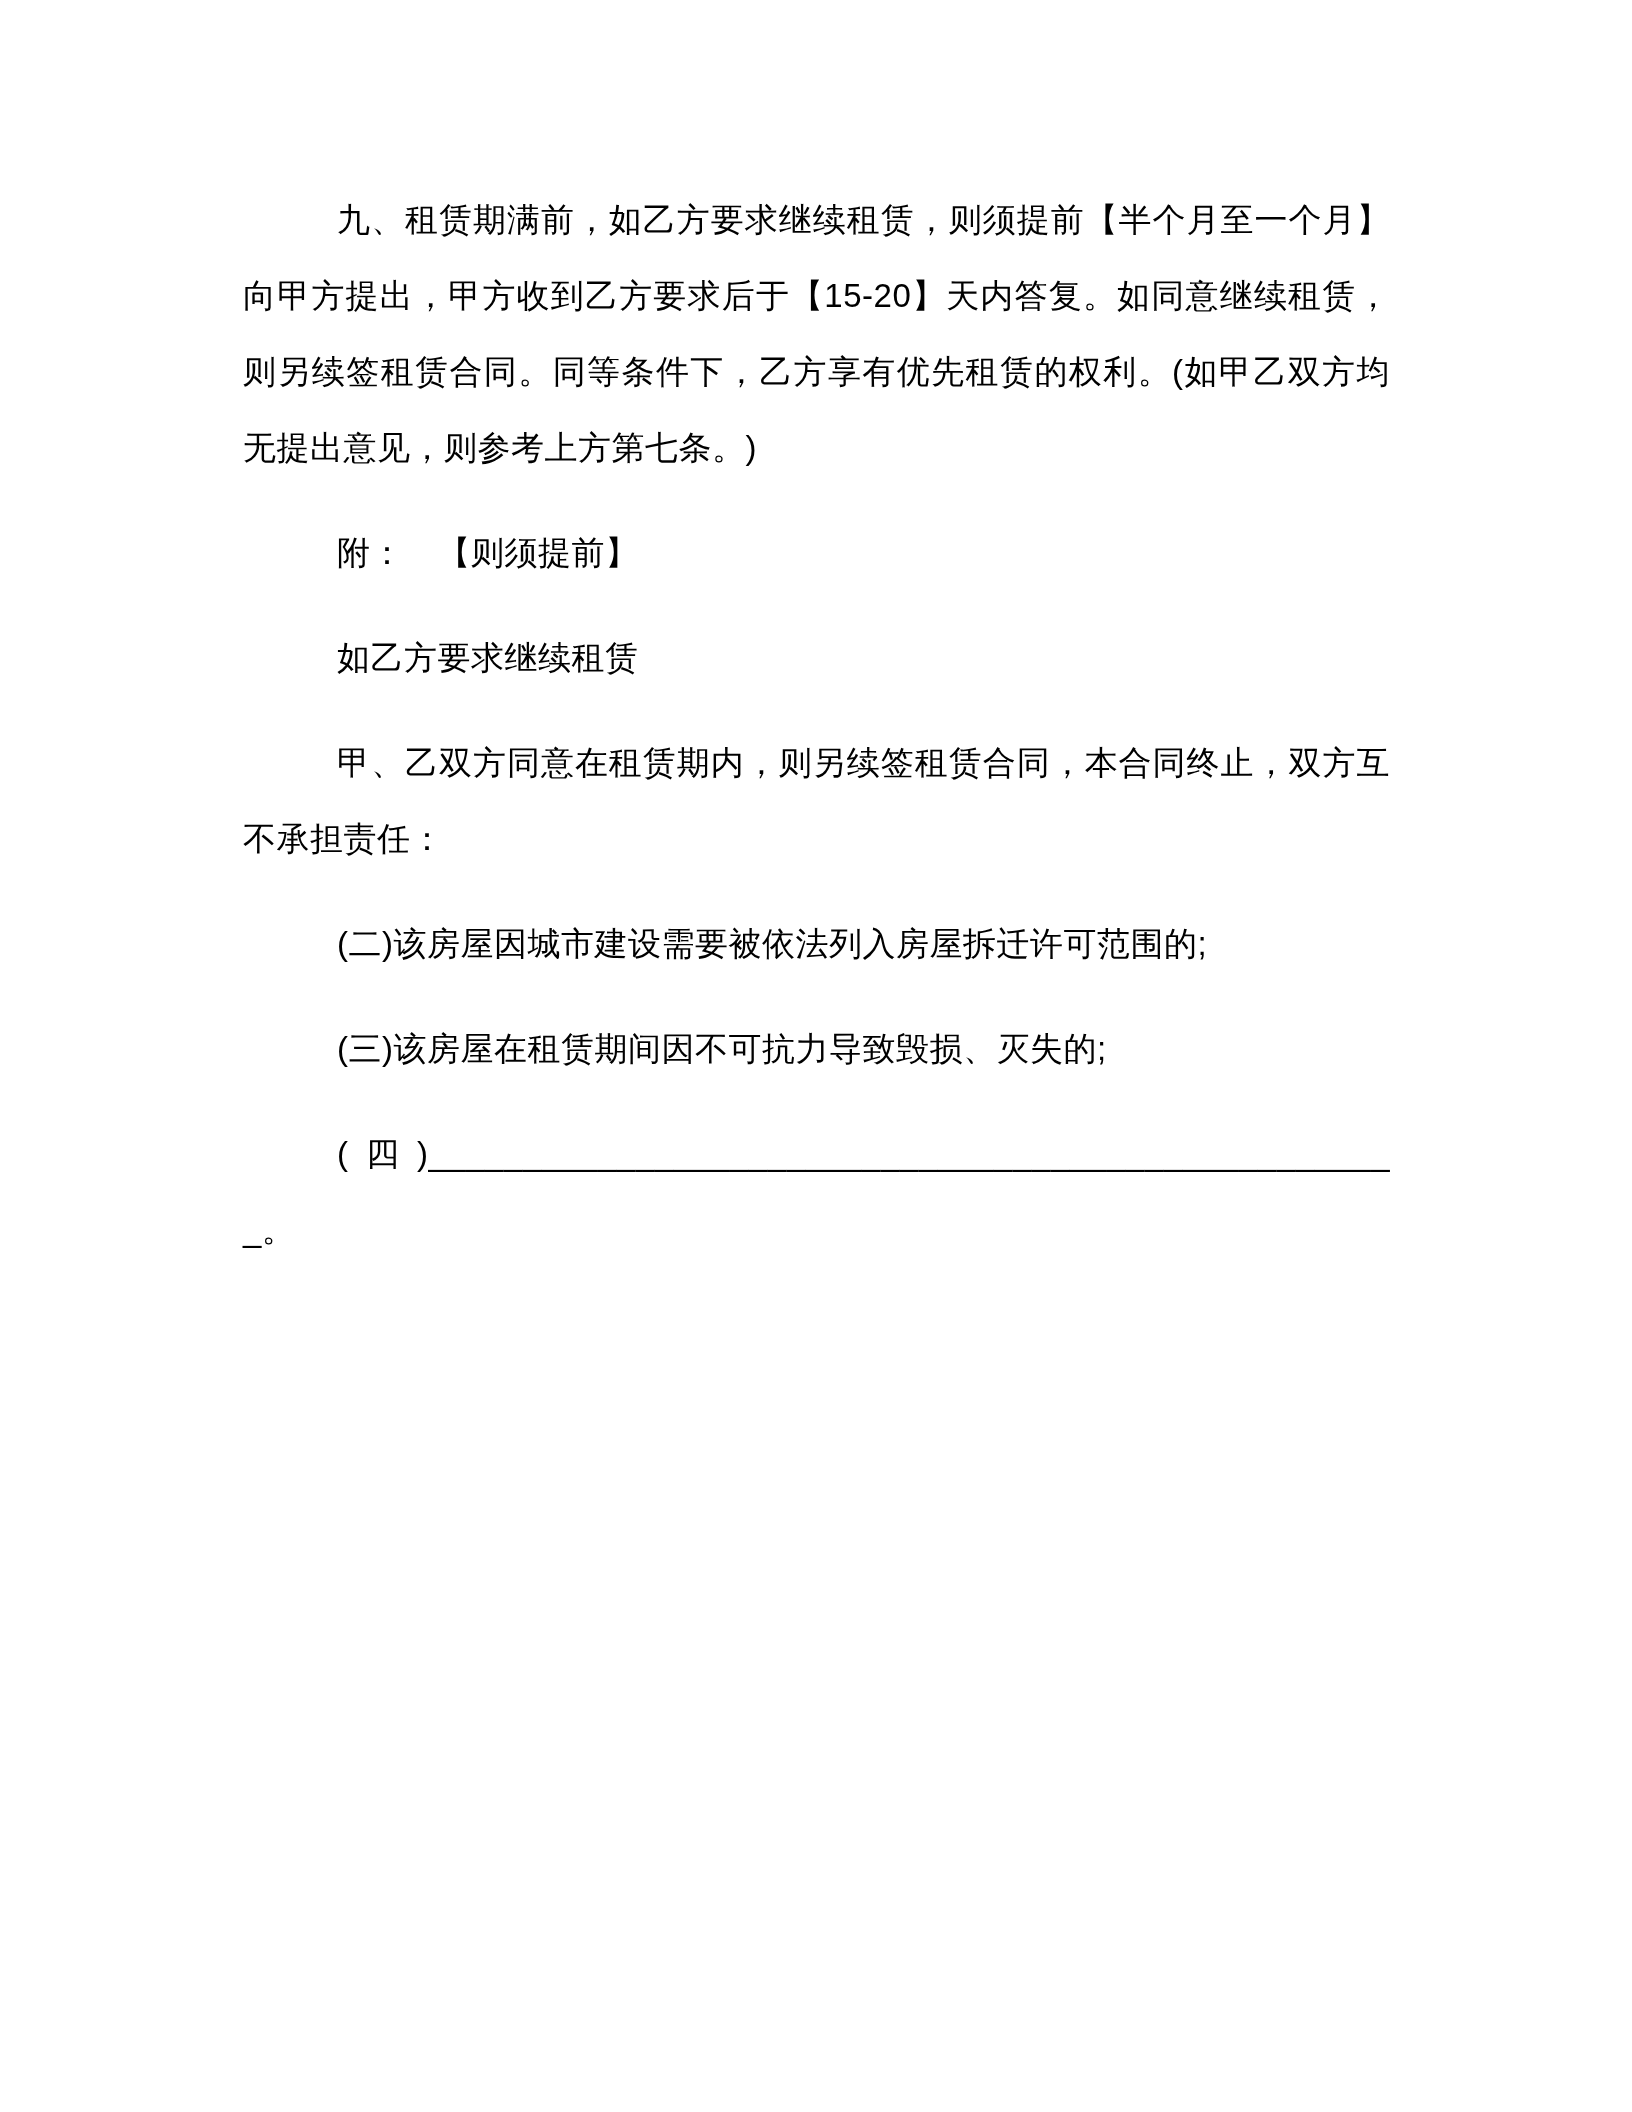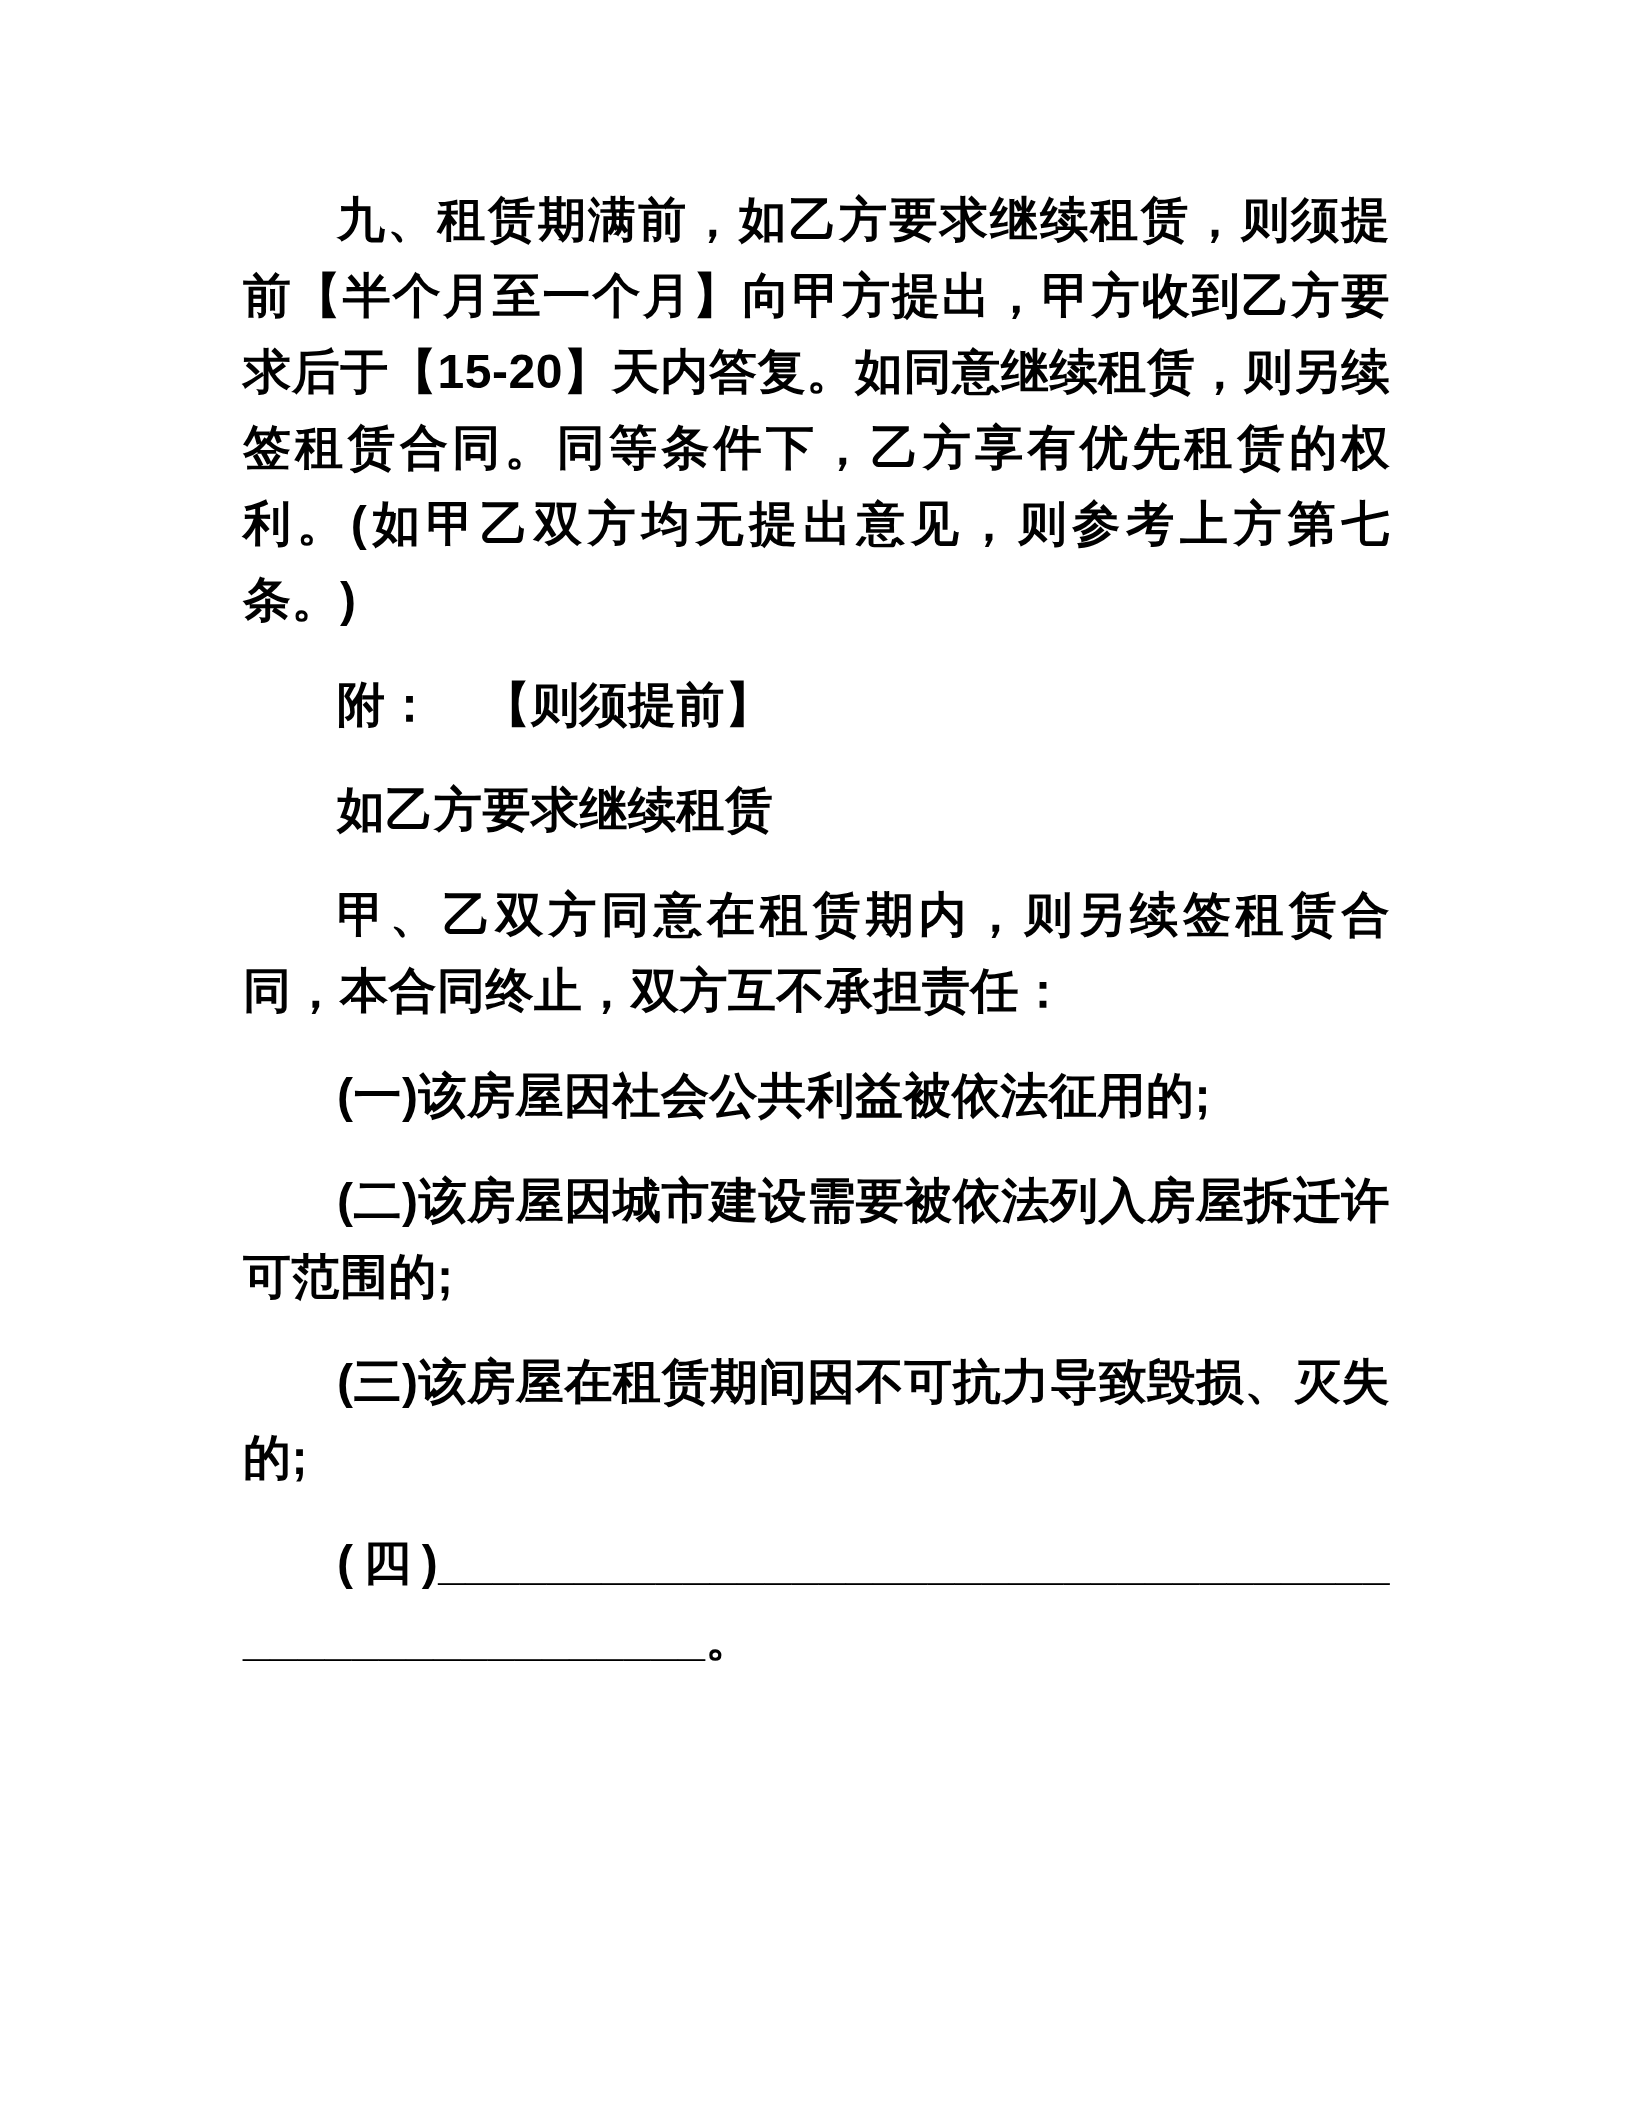--- a/index.html
+++ b/index.html
@@ -8,22 +8,22 @@
     background: #ffffff;
   }
   .page {
     position: relative;
     width: 1632px;
     height: 2112px;
     background: #ffffff;
     box-sizing: border-box;
     padding: 182px 242px 0 243px;
     font-family: "Liberation Sans", "DejaVu Sans", sans-serif;
-    font-weight: 700;
-    font-size: 48px;
+    font-weight: 400;
+    font-size: 33px;
     line-height: 76px;
     color: #000000;
     overflow: hidden;
   }
   .para {
     margin: 0 0 29px 0;
     text-indent: 94px;
     text-align: justify;
     letter-spacing: 0.5px;
   }
@@ -36,21 +36,20 @@
 
 <div class="page">
   <p class="para">九、租赁期满前，如乙方要求继续租赁，则须提前【半个月至一个月】向甲方提出，甲方收到乙方要求后于【15-20】天内答复。如同意继续租赁，则另续签租赁合同。同等条件下，乙方享有优先租赁的权利。(如甲乙双方均无提出意见，则参考上方第七条。)</p>
 
   <p class="para">附：　【则须提前】</p>
 
   <p class="para">如乙方要求继续租赁</p>
 
   <p class="para">甲、乙双方同意在租赁期内，则另续签租赁合同，本合同终止，双方互不承担责任：</p>
 
-  <p class="para">(一)该房屋因社会公共利益被依法征用的;</p>
 
   <p class="para">(二)该房屋因城市建设需要被依法列入房屋拆迁许可范围的;</p>
 
   <p class="para">(三)该房屋在租赁期间因不可抗力导致毁损、灭失的;</p>
 
   <p class="para blank-fill">(四)____________________________________________________。</p>
 
 </div>
 
 </body></html>

